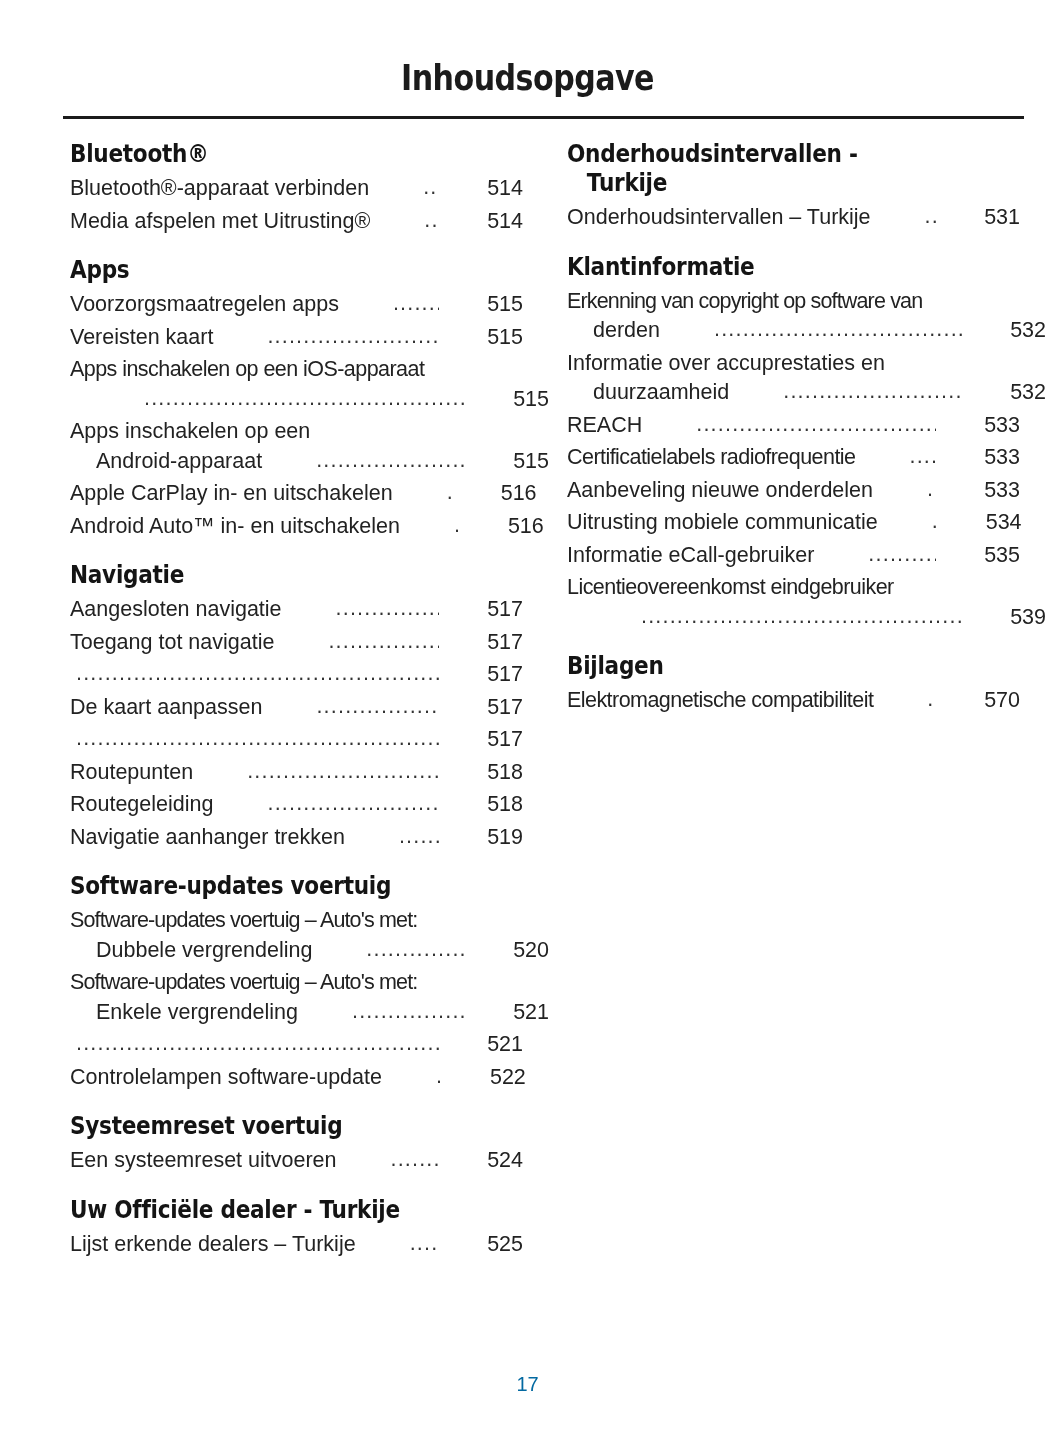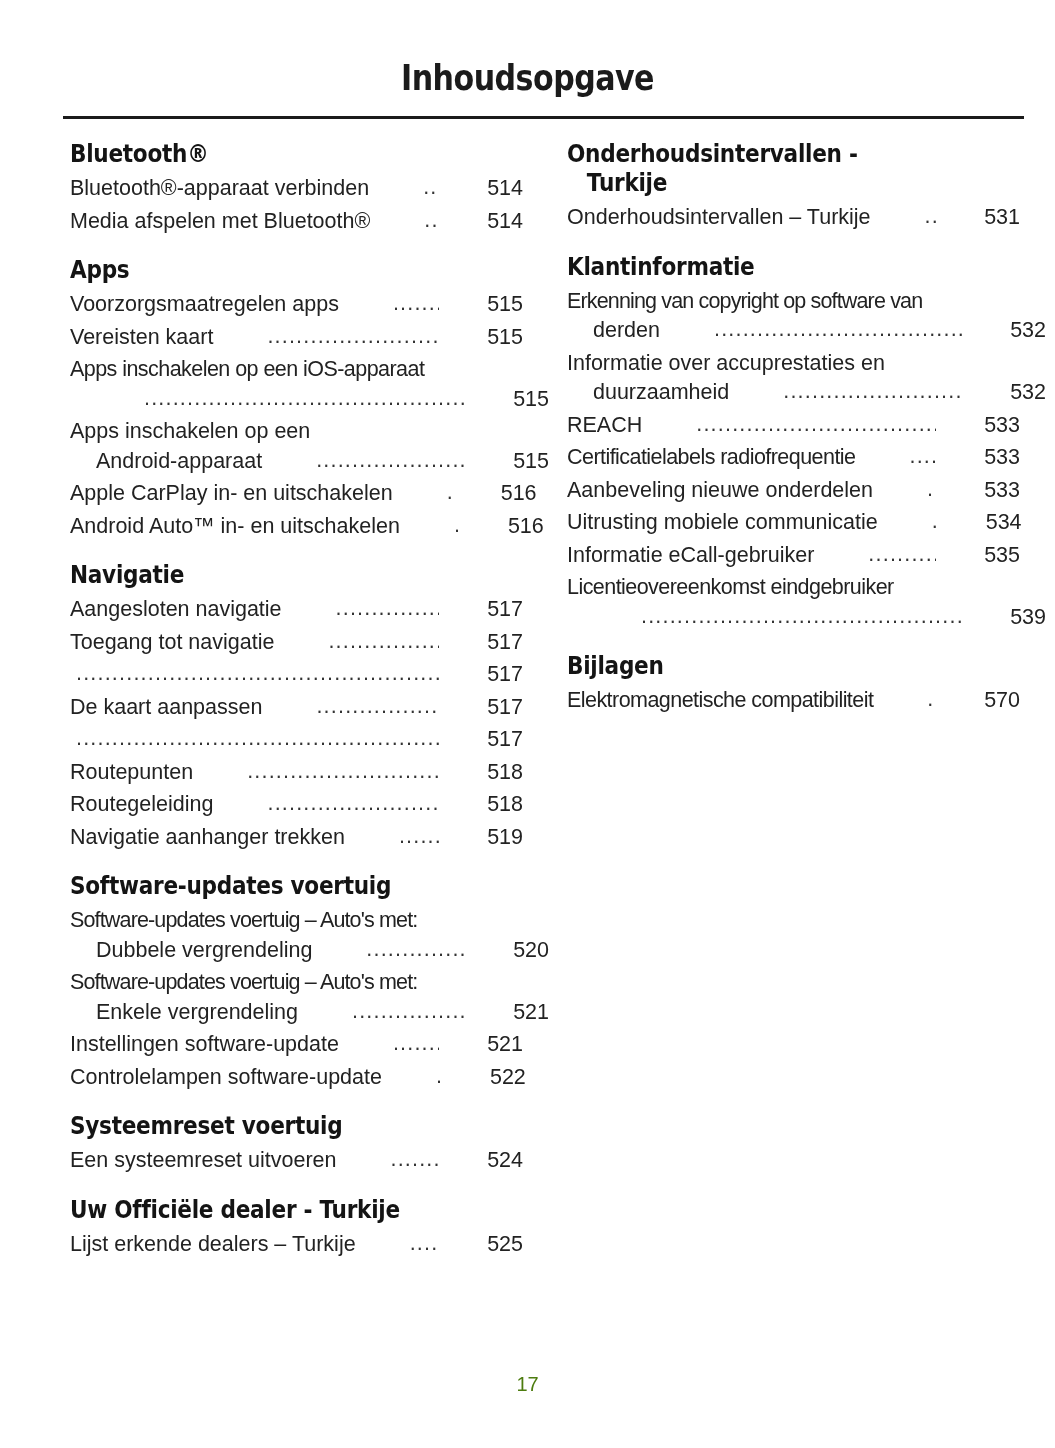--- a/index.html
+++ b/index.html
@@ -135,21 +135,21 @@
   .entry-line-plain.vtight { letter-spacing: -0.85px; }
 
   
   .page-number {
     position: absolute;
     left: 0;
     top: 1373px;
     width: 1055px;
     text-align: center;
     font-size: 20px;
-    color: #4d7c0f;
+    color: #0369a1;
   }
 </style>
 </head>
 <body>
 
 <div class="page-header">
   <div class="page-title">Inhoudsopgave</div>
   <div class="header-rule"></div>
 </div>
 
@@ -159,21 +159,21 @@
         <div class="section-heading"><span>Bluetooth®</span></div>
         <div class="toc-entry">
           <div class="entry-row">
             <span class="entry-title">Bluetooth®-apparaat verbinden</span>
             <span class="leader gap-before"></span>
             <span class="entry-page">514</span>
           </div>
         </div>
         <div class="toc-entry">
           <div class="entry-row">
-            <span class="entry-title">Media afspelen met Bluetooth®</span>
+            <span class="entry-title">Media afspelen met Uitrusting®</span>
             <span class="leader gap-before"></span>
             <span class="entry-page">514</span>
           </div>
         </div>
       </div>
       <div class="toc-section">
         <div class="section-heading"><span>Apps</span></div>
         <div class="toc-entry">
           <div class="entry-row">
             <span class="entry-title">Voorzorgsmaatregelen apps</span>
@@ -289,21 +289,20 @@
         <div class="toc-entry">
           <div class="entry-line-plain vtight">Software-updates voertuig – Auto's met:</div>
           <div class="entry-row indented">
             <span class="entry-title">Enkele vergrendeling</span>
             <span class="leader gap-before"></span>
             <span class="entry-page">521</span>
           </div>
         </div>
         <div class="toc-entry">
           <div class="entry-row">
-            <span class="entry-title">Instellingen software-update</span>
             <span class="leader gap-before"></span>
             <span class="entry-page">521</span>
           </div>
         </div>
         <div class="toc-entry">
           <div class="entry-row">
             <span class="entry-title">Controlelampen software-update</span>
             <span class="leader gap-before"></span>
             <span class="entry-page">522</span>
           </div>

